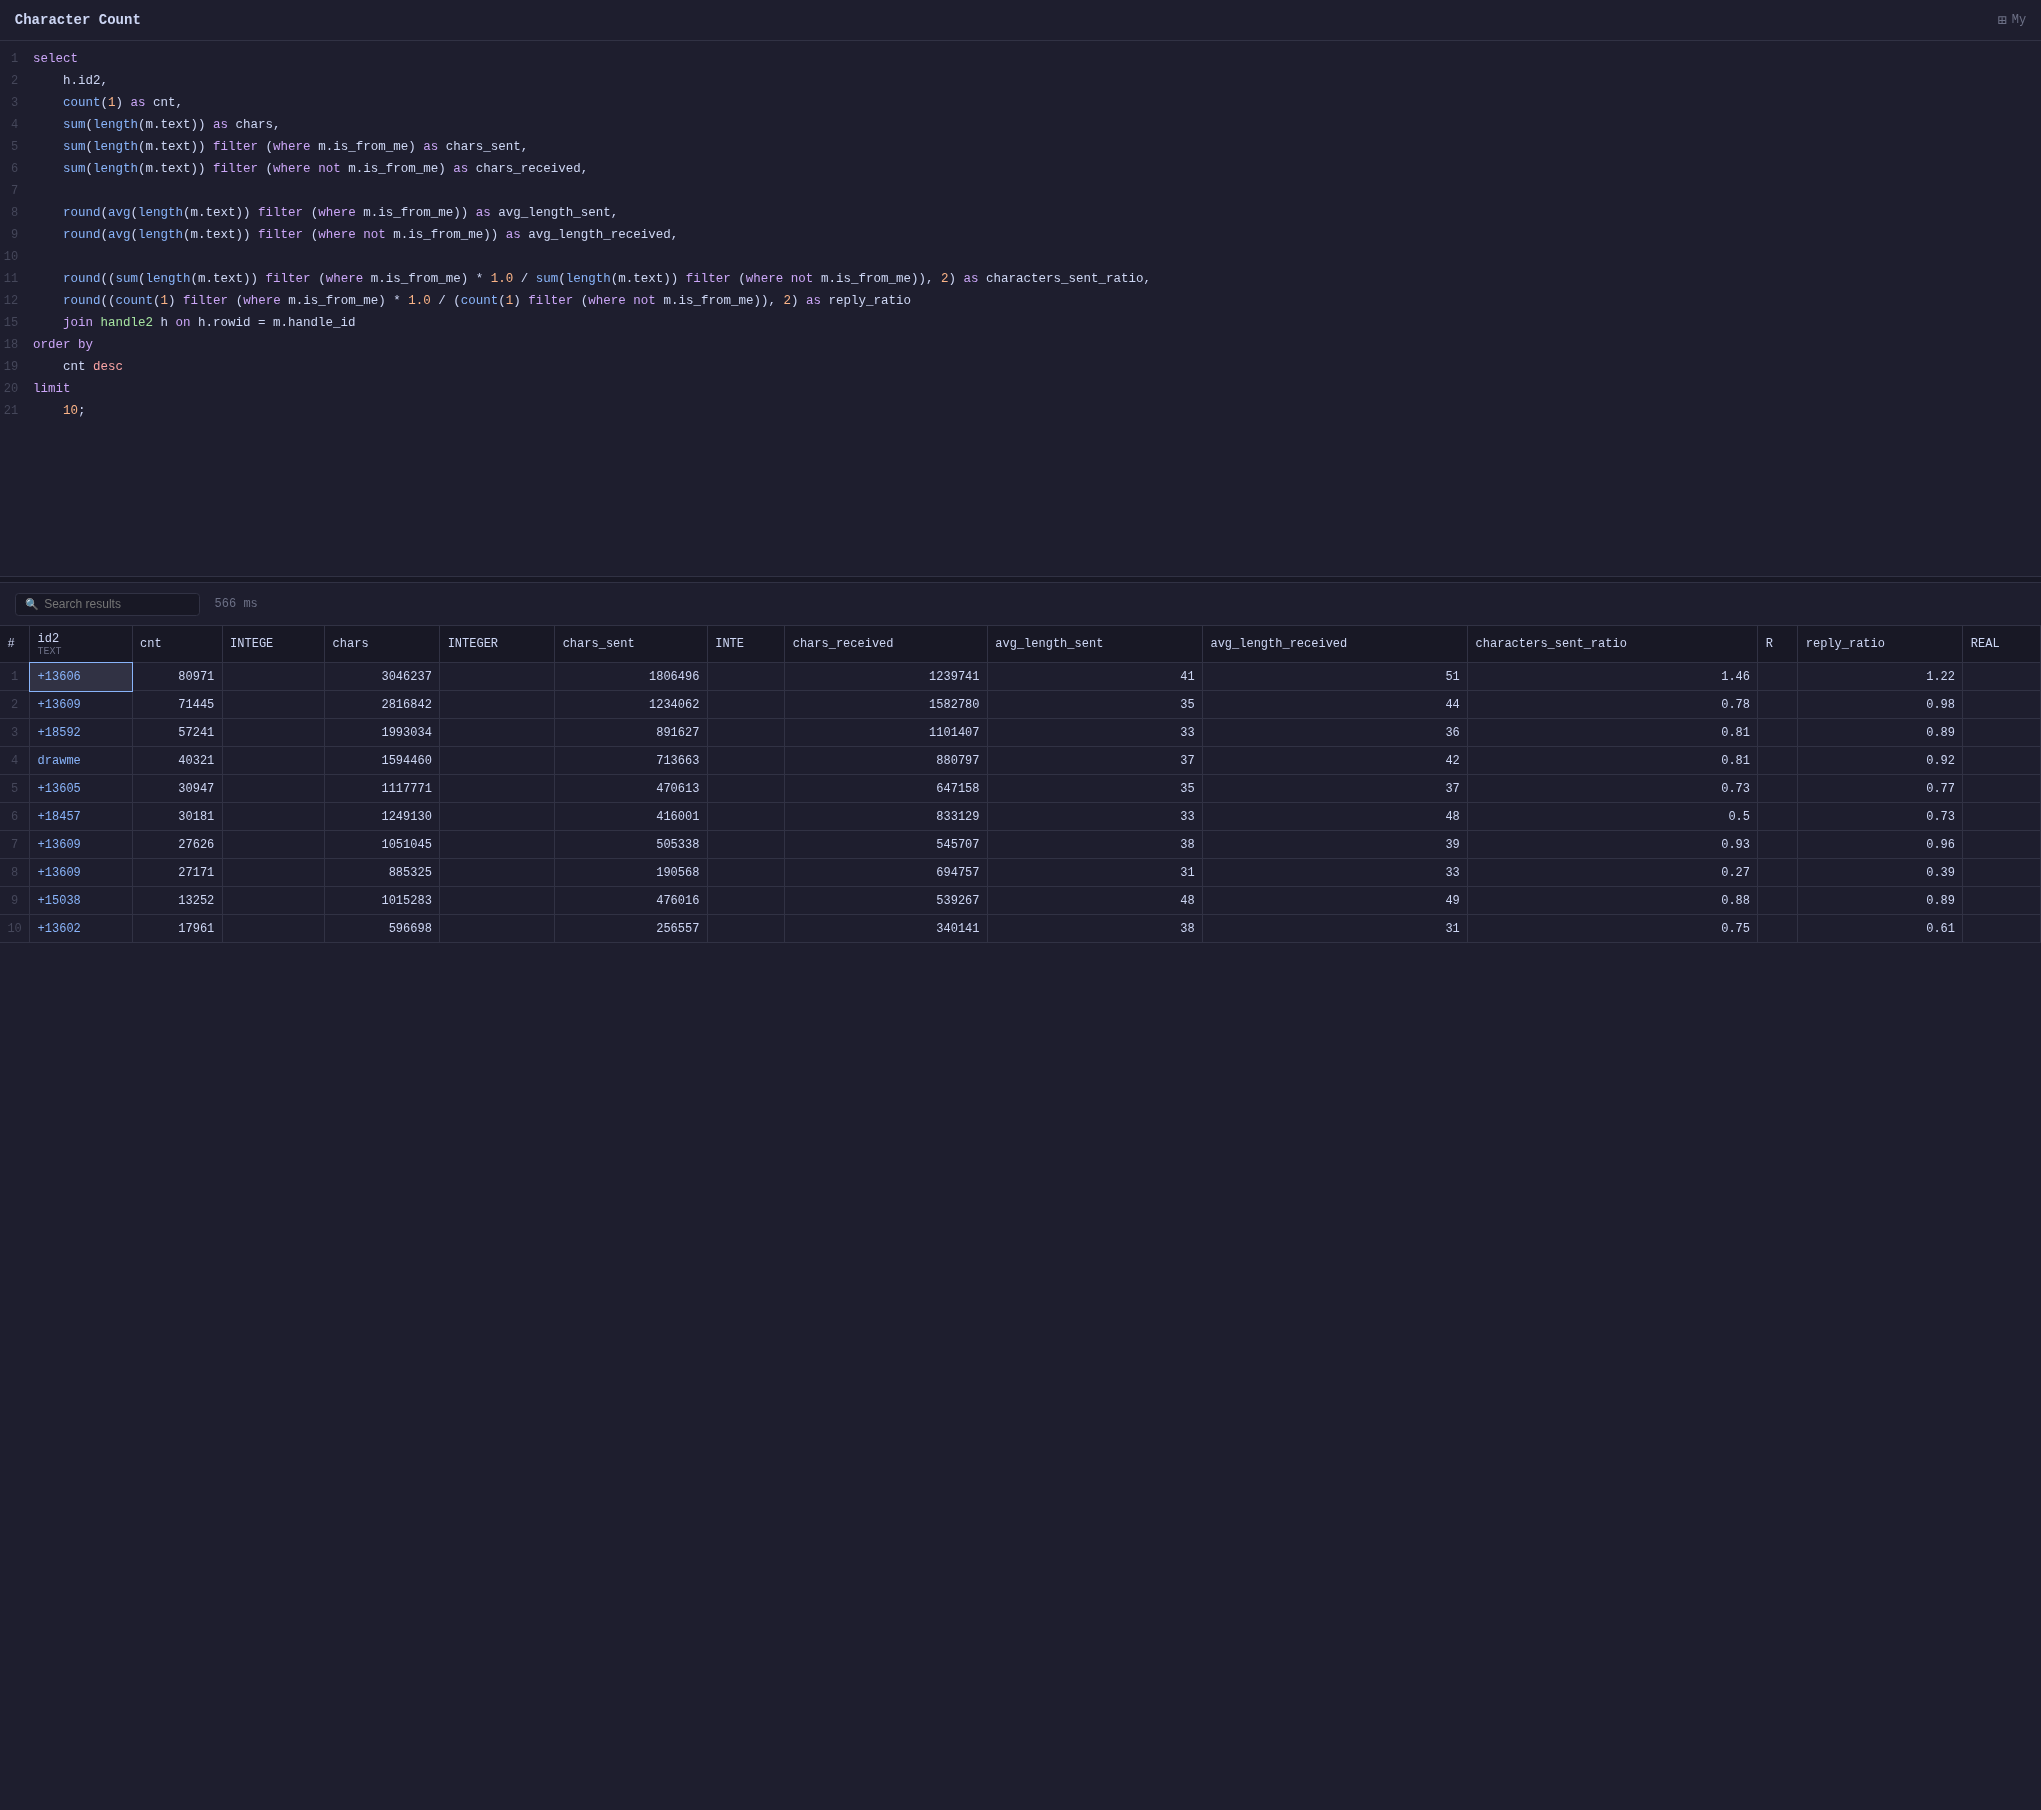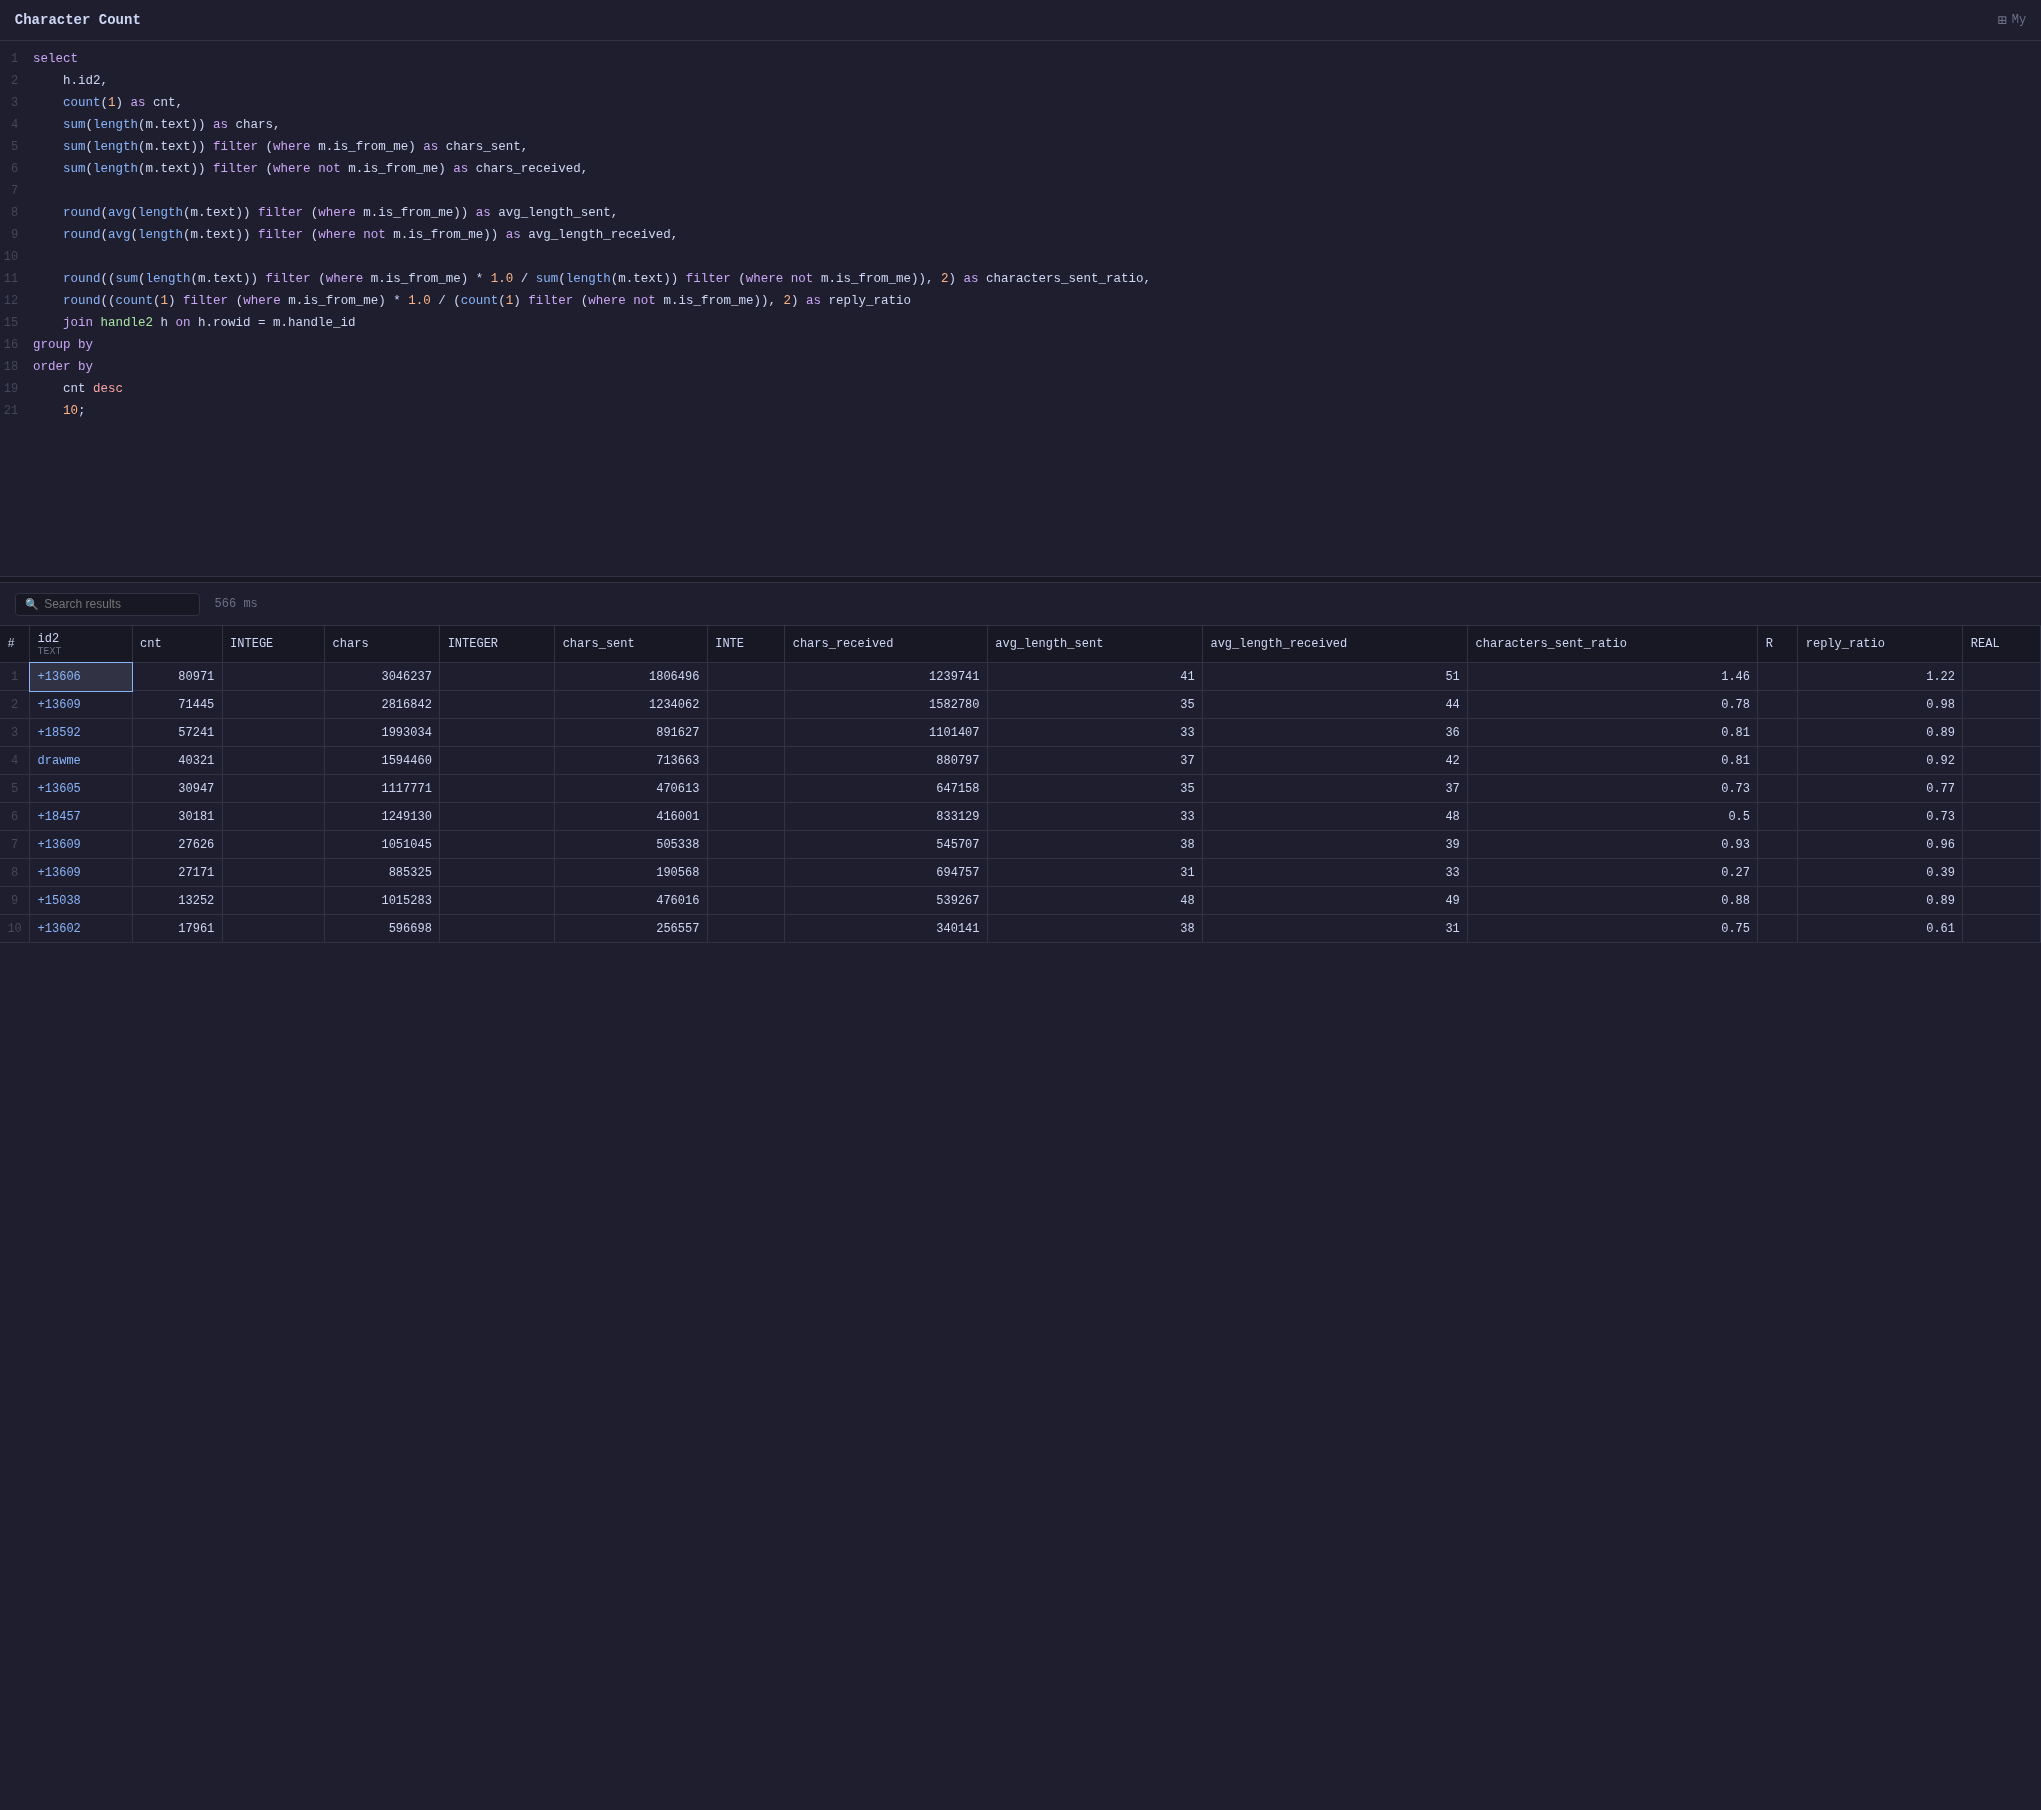--- a/index.html
+++ b/index.html
@@ -233,30 +233,30 @@
     </div>
     <div class="code-line">
       <span class="line-number">12</span>
       <span class="line-content"><span style="color: rgb(137, 180, 250);">    round</span><span style="color: rgb(205, 214, 244);">((</span><span style="color: rgb(137, 180, 250);">count</span><span style="color: rgb(205, 214, 244);">(</span><span style="color: rgb(250, 179, 135);">1</span><span style="color: rgb(205, 214, 244);">)</span><span style="color: rgb(205, 214, 244);"> </span><span style="color: rgb(203, 166, 247);">filter</span><span style="color: rgb(205, 214, 244);"> (</span><span style="color: rgb(203, 166, 247);">where</span><span style="color: rgb(205, 214, 244);"> m.is_from_me) * </span><span style="color: rgb(250, 179, 135);">1.0</span><span style="color: rgb(205, 214, 244);"> / (</span><span style="color: rgb(137, 180, 250);">count</span><span style="color: rgb(205, 214, 244);">(</span><span style="color: rgb(250, 179, 135);">1</span><span style="color: rgb(205, 214, 244);">)</span><span style="color: rgb(205, 214, 244);"> </span><span style="color: rgb(203, 166, 247);">filter</span><span style="color: rgb(205, 214, 244);"> (</span><span style="color: rgb(203, 166, 247);">where</span><span style="color: rgb(205, 214, 244);"> </span><span style="color: rgb(203, 166, 247);">not</span><span style="color: rgb(205, 214, 244);"> m.is_from_me)), </span><span style="color: rgb(250, 179, 135);">2</span><span style="color: rgb(205, 214, 244);">)</span><span style="color: rgb(205, 214, 244);"> </span><span style="color: rgb(203, 166, 247);">as</span><span style="color: rgb(205, 214, 244);"> reply_ratio</span></span>
     </div>
     <div class="code-line">
       <span class="line-number">15</span>
       <span class="line-content"><span style="color: rgb(205, 214, 244);">    </span><span style="color: rgb(203, 166, 247);">join</span><span style="color: rgb(205, 214, 244);"> </span><span style="color: rgb(166, 227, 161);">handle2</span><span style="color: rgb(205, 214, 244);"> h </span><span style="color: rgb(203, 166, 247);">on</span><span style="color: rgb(205, 214, 244);"> h.rowid = m.handle_id</span></span>
     </div>
     <div class="code-line">
-      <span class="line-number">16</span>
-      <span class="line-content"><span style="color: rgb(203, 166, 247);">group by</span></span>
-    </div>
-    <div class="code-line">
       <span class="line-number">18</span>
       <span class="line-content"><span style="color: rgb(203, 166, 247);">order by</span></span>
     </div>
     <div class="code-line">
       <span class="line-number">19</span>
       <span class="line-content"><span style="color: rgb(205, 214, 244);">    cnt </span><span style="color: #fca5a5;">desc</span></span>
+    </div>
+    <div class="code-line">
+      <span class="line-number">20</span>
+      <span class="line-content"><span style="color: rgb(203, 166, 247);">limit</span></span>
     </div>
     <div class="code-line">
       <span class="line-number">21</span>
       <span class="line-content"><span style="color: rgb(205, 214, 244);">    </span><span style="color: rgb(250, 179, 135);">10</span><span style="color: rgb(205, 214, 244);">;</span></span>
     </div>
   </div>
 
 <div class="divider"></div>
 
 <div class="results-area">

